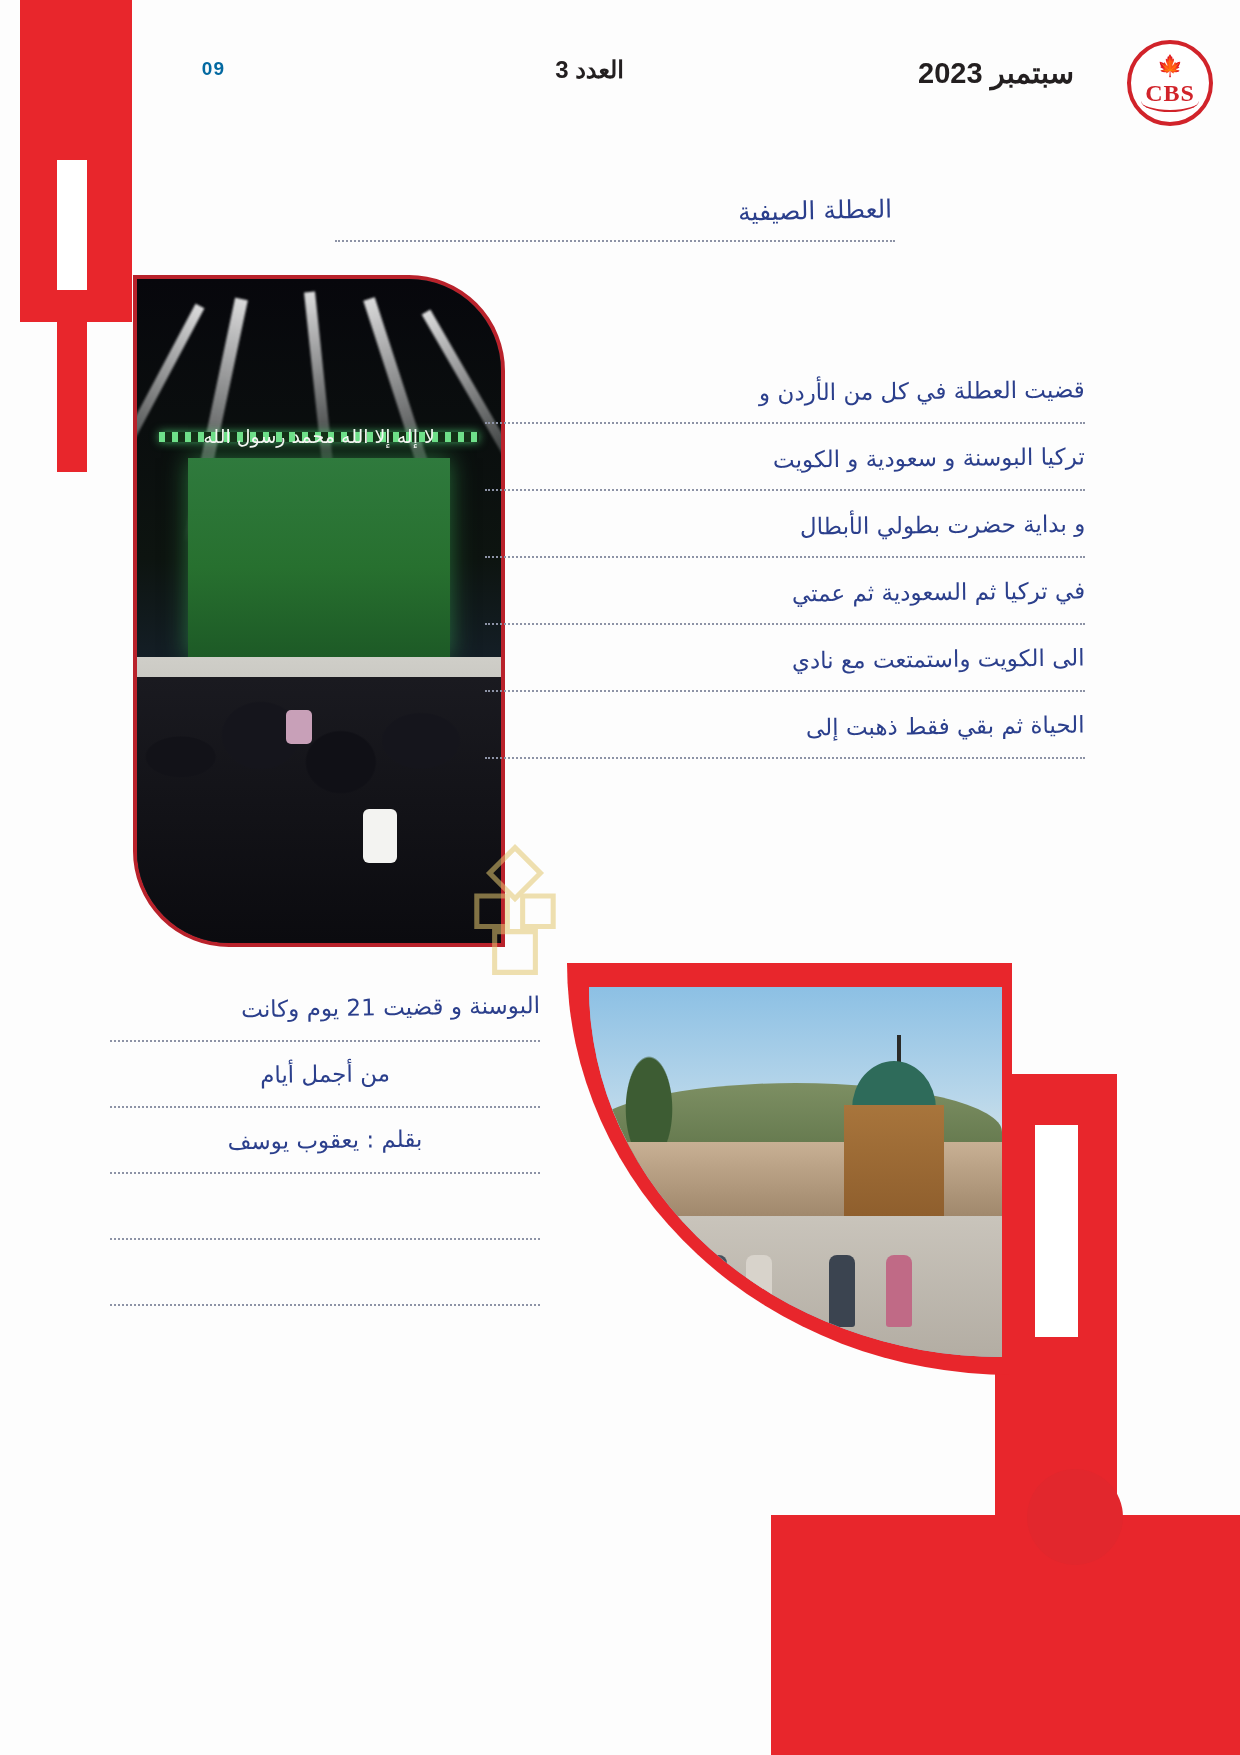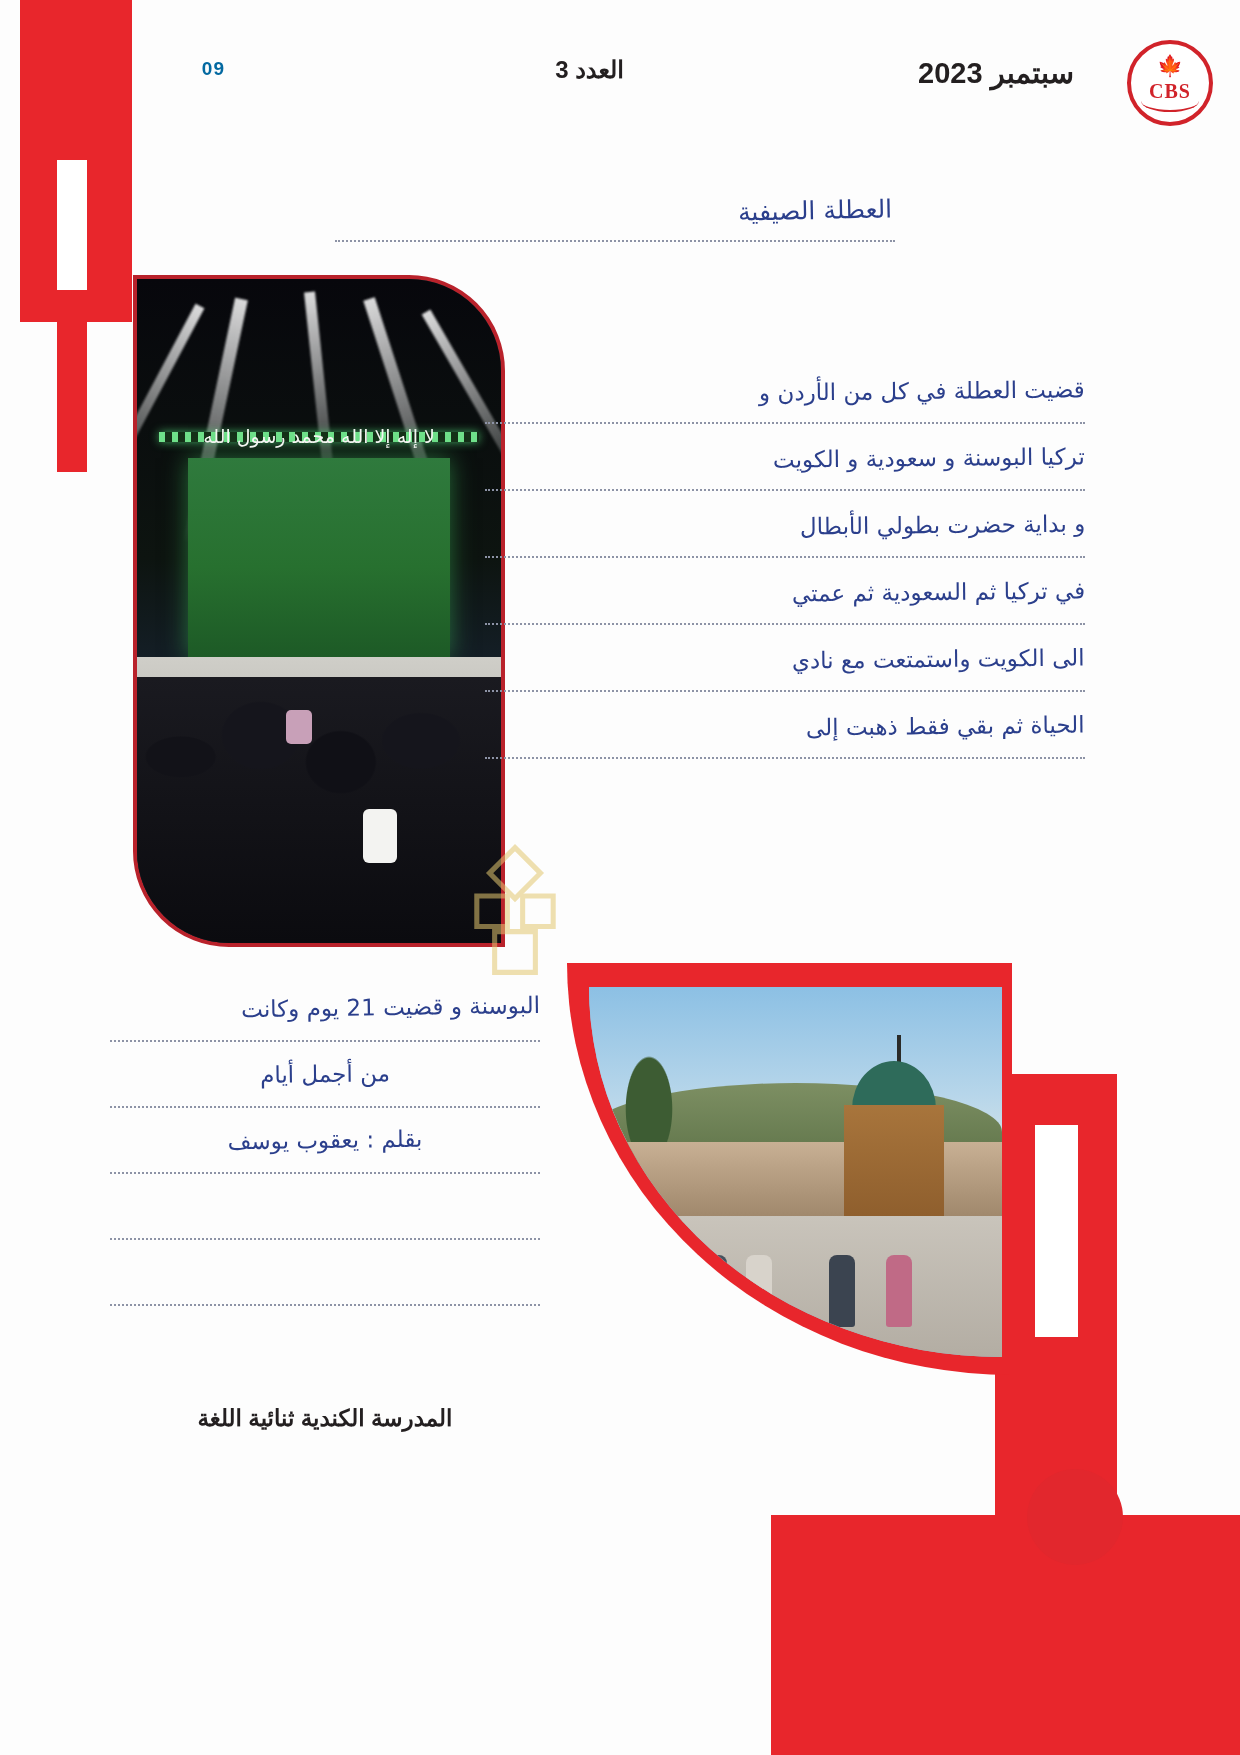--- a/index.html
+++ b/index.html
@@ -134,21 +134,21 @@
     font-size: 21px;
     color: #d1232a;
     line-height: 1;
   }
   .logo .cbs {
     position: absolute;
     left: 0;
     right: 0;
     top: 36px;
     text-align: center;
-    font-size: 20px;
+    font-size: 24px;
     font-weight: bold;
     color: #d1232a;
     font-family: "Liberation Serif", serif;
     letter-spacing: 1px;
   }
   .logo .arc {
     position: absolute;
     left: 10px;
     right: 10px;
     bottom: 10px;
@@ -579,15 +579,14 @@
     <div class="lower-line">
       <div class="hand txt"></div>
       <div class="rule"></div>
     </div>
     <div class="lower-line">
       <div class="hand txt"></div>
       <div class="rule"></div>
     </div>
   </div>
 
-  <div class="footer">المدرسة الكندية ثنائية اللغة</div>
 
 </div>
 
 </body></html>

